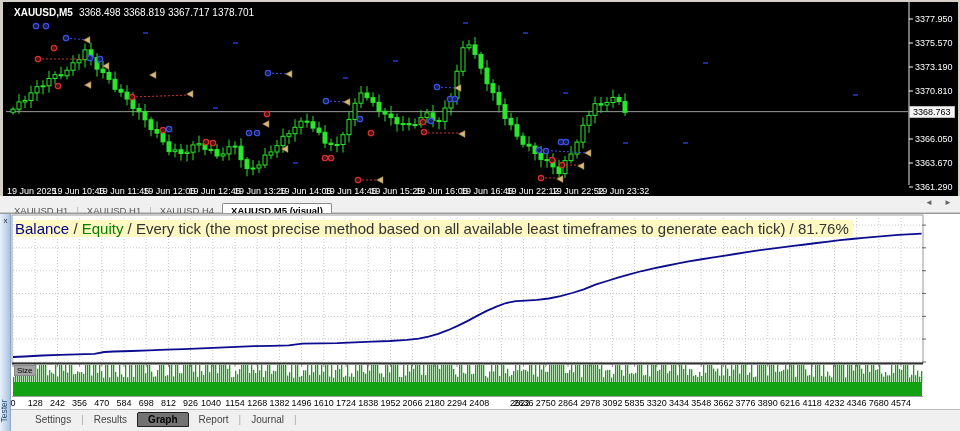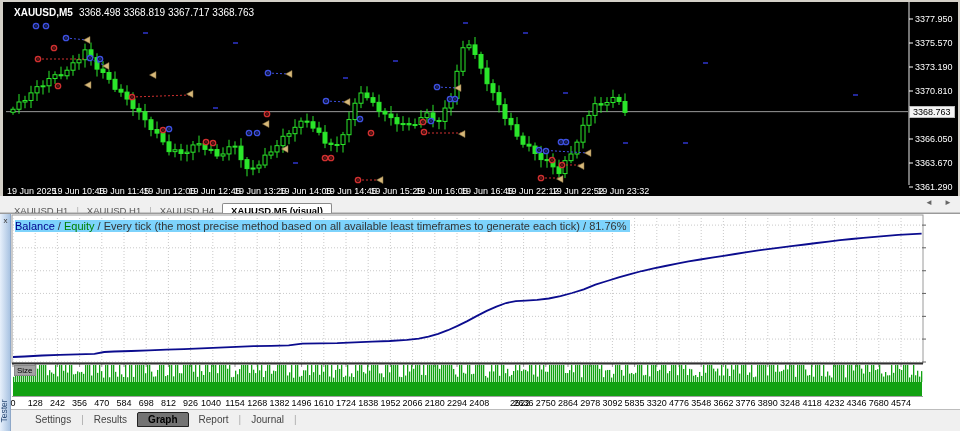--- a/index.html
+++ b/index.html
@@ -26,21 +26,21 @@
   .tab-scroll{position:absolute;top:2px;font-size:8px;color:#666;cursor:default;}
   
   .tester{position:absolute;left:0;top:213px;width:960px;height:218px;background:#fff;border-top:1px solid #9a9a9a;box-sizing:border-box;}
   .tester-strip{position:absolute;left:0;top:0;width:11px;height:218px;
                 background:linear-gradient(to right,#e7f0fb,#a9c3e2);border-right:1px solid #8fa8c8;box-sizing:border-box;}
   .strip-close{position:absolute;left:1px;top:2px;width:9px;height:9px;font-size:8px;line-height:9px;
                text-align:center;color:#333;cursor:default;}
   .strip-label{position:absolute;left:-14px;bottom:16px;transform:rotate(-90deg);transform-origin:center;
                font-size:8.5px;color:#2a4a75;width:36px;text-align:center;}
   .tester svg{position:absolute;left:0;top:0;}
-  .graph-header{position:absolute;left:15px;top:6px;font-size:11px;background:#7dd3fc;padding-right:4px;
+  .graph-header{position:absolute;left:15px;top:6px;font-size:15px;background:#fef9c3;padding-right:4px;
                 white-space:nowrap;z-index:5;color:#333;}
   .gh-balance{color:#00008b;}
   .gh-equity{color:#008000;}
   .x-label{position:absolute;top:184px;font-size:9px;color:#000;transform:translateX(-50%);z-index:4;}
   .size-tag{position:absolute;left:14px;top:151px;font-size:8px;color:#000;background:#a3a3a3;
             border:1px solid #888;padding:0 2px;line-height:9px;z-index:5;}
   
   .bottom-tabs{position:absolute;left:11px;top:195px;width:949px;height:23px;background:#f0f0f0;
                border-top:1px solid #bdbdbd;font-size:10px;color:#444;}
   .btabs-inner{position:absolute;left:14px;top:1px;height:17px;display:flex;align-items:center;}
@@ -377,21 +377,21 @@
         <circle cx="563" cy="140" r="2.6" fill="#000" stroke="#3D50E0" stroke-width="1.5"></circle>
         <circle cx="563" cy="140" r="0.8" fill="#3D50E0"></circle>
         <circle cx="559" cy="163" r="2.6" fill="#000" stroke="#D03030" stroke-width="1.5"></circle>
         <circle cx="559" cy="163" r="0.8" fill="#D03030"></circle>
         <path d="M 581 160.5 L 574.5 164 L 581 167.5 Z" fill="#D6B87A" stroke="#8a7340" stroke-width="0.5"></path>
         <circle cx="538" cy="176" r="2.6" fill="#000" stroke="#D03030" stroke-width="1.5"></circle>
         <circle cx="538" cy="176" r="0.8" fill="#D03030"></circle>
         <path d="M 560 173.5 L 553.5 177 L 560 180.5 Z" fill="#D6B87A" stroke="#8a7340" stroke-width="0.5"></path>
         <path d="M 588 147.5 L 581.5 151 L 588 154.5 Z" fill="#D6B87A" stroke="#8a7340" stroke-width="0.5"></path>
       </svg>
-    <div class="ohlc-title"><b>XAUUSD,M5</b><span>3368.498 3368.819 3367.717 3368.763</span></div>
+    <div class="ohlc-title"><b>XAUUSD,M5</b><span>3368.498 3368.819 3367.717 1378.701</span></div>
     <div id="price-axis">
         <div class="price-axis-label" style="top:12px">3377.950</div>
         <div class="price-axis-label" style="top:36px">3375.570</div>
         <div class="price-axis-label" style="top:60px">3373.190</div>
         <div class="price-axis-label" style="top:84px">3370.810</div>
         <div class="price-axis-label" style="top:108px">3368.430</div>
         <div class="price-axis-label" style="top:132px">3366.050</div>
         <div class="price-axis-label" style="top:156px">3363.670</div>
         <div class="price-axis-label" style="top:180px">3361.290</div>
       </div>
@@ -1014,26 +1014,26 @@
         <div class="x-label" style="left:457px">2294</div>
         <div class="x-label" style="left:479.2px">2408</div>
         <div class="x-label" style="left:520px">2522</div>
         <div class="x-label" style="left:523.5999999999999px">2636</div>
         <div class="x-label" style="left:545.8px">2750</div>
         <div class="x-label" style="left:568px">2864</div>
         <div class="x-label" style="left:590.1999999999999px">2978</div>
         <div class="x-label" style="left:612.4px">3092</div>
         <div class="x-label" style="left:634.6px">5835</div>
         <div class="x-label" style="left:656.8px">3320</div>
-        <div class="x-label" style="left:679px">4776</div>
+        <div class="x-label" style="left:679px">3434</div>
         <div class="x-label" style="left:701.1999999999999px">3548</div>
         <div class="x-label" style="left:723.4px">3662</div>
         <div class="x-label" style="left:745.6px">3776</div>
         <div class="x-label" style="left:767.8px">3890</div>
-        <div class="x-label" style="left:790px">3248</div>
+        <div class="x-label" style="left:790px">6216</div>
         <div class="x-label" style="left:812.1999999999999px">4118</div>
         <div class="x-label" style="left:834.4px">4232</div>
         <div class="x-label" style="left:856.6px">4346</div>
         <div class="x-label" style="left:878.8px">7680</div>
         <div class="x-label" style="left:901px">4574</div>
       </div>
     <div class="size-tag">Size</div>
 
     <div class="bottom-tabs">
       <div class="btabs-inner" id="bottom-tabs-inner">

